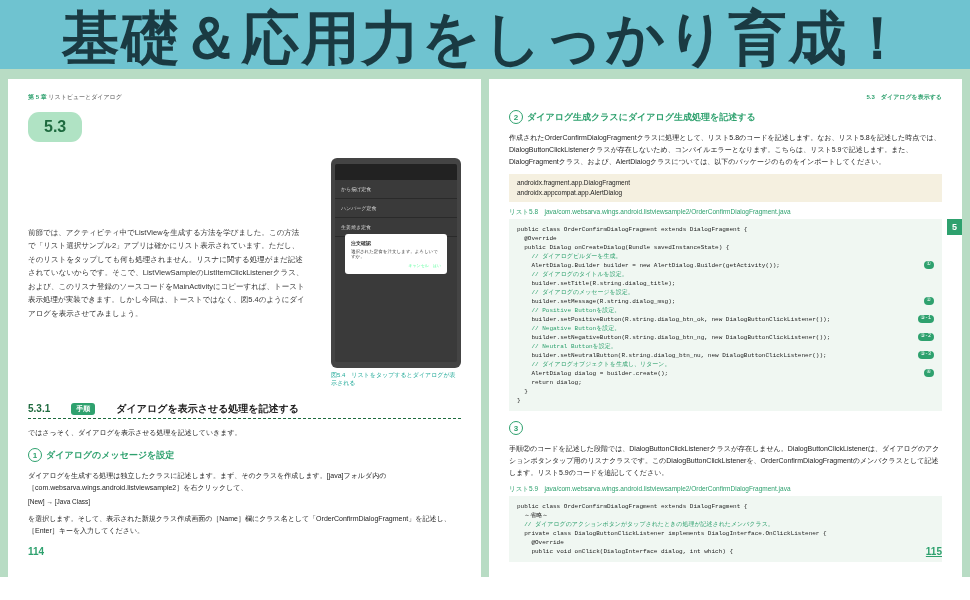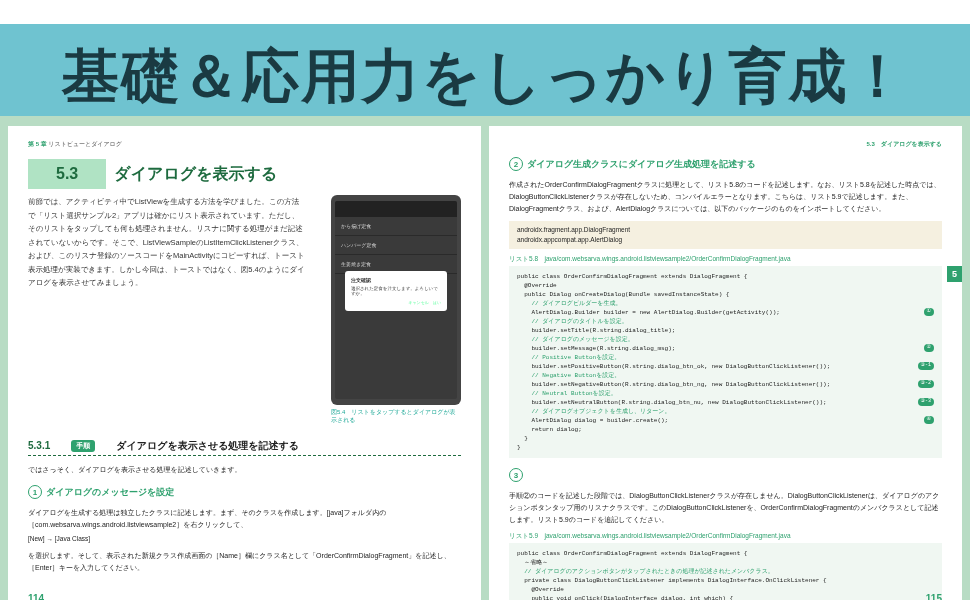--- a/index.html
+++ b/index.html
@@ -4,25 +4,24 @@
   <style>
     * { margin: 0; padding: 0; box-sizing: border-box; }
     body {
       width: 970px; height: 600px;
       font-family: "Hiragino Kaku Gothic ProN", "Meiryo", sans-serif;
       background: #fff;
       overflow: hidden;
     }
     .banner {
       background: #6fc3d0;
-      height: 92px;
-      display: flex;
-      align-items: flex-end;
+      height: 69px;
+      display: flex;
+      align-items: flex-start;
       justify-content: center;
-      margin-top: 24px;
     }
     .banner-text {
       font-size: 58px;
       font-weight: 900;
       color: #1a3a42;
       letter-spacing: 2px;
     }
     .spread {
       display: flex;
       height: 508px;
@@ -50,35 +49,36 @@
       font-weight: bold;
     }
     .section-box {
       margin-top: 10px;
       display: flex;
       align-items: center;
       gap: 8px;
     }
     .section-badge {
       background: #b0e3c4;
-      border-radius: 0;
-      padding: 6px 28px;
+      border-radius: 11px;
+      padding: 6px 16px;
       font-size: 16px;
       font-weight: 900;
       color: #1e6b3f;
     }
     .section-title {
       font-size: 16px;
       font-weight: 800;
       color: #1e6b3f;
     }
     .intro-wrap {
       display: flex;
       gap: 26px;
-      margin-top: 6px;
+      margin-top: 16px;
+      align-items: center;
     }
     .intro-text {
       flex: 1;
       font-size: 7.5px;
       line-height: 1.8;
       color: #333;
     }
     .phone {
       width: 130px;
       height: 210px;
@@ -247,21 +247,20 @@
   <div class="page">
     <div class="page-header">
       <span>
         <span class="chapter-num">第 5 章</span>
         <span>リストビューとダイアログ</span>
       </span>
     </div>
 
     <div class="section-box">
       <div class="section-badge">5.3</div>
-      <div class="section-title">ダイアログを表示する</div>
     </div>
 
     <div class="intro-wrap">
       <div class="intro-text">前節では、アクティビティ中でListViewを生成する方法を学びました。この方法で「リスト選択サンプル2」アプリは確かにリスト表示されています。ただし、そのリストをタップしても何も処理されません。リスナに関する処理がまだ記述されていないからです。そこで、ListViewSampleのListItemClickListenerクラス、および、このリスナ登録のソースコードをMainActivityにコピーすれば、トースト表示処理が実装できます。しかし今回は、トーストではなく、図5.4のようにダイアログを表示させてみましょう。</div>
       <div>
         <div class="phone">
           <div class="phone-screen">
             <div class="phone-bar"></div>
             <div class="phone-list-item">から揚げ定食</div>
             <div class="phone-list-item">ハンバーグ定食</div>

